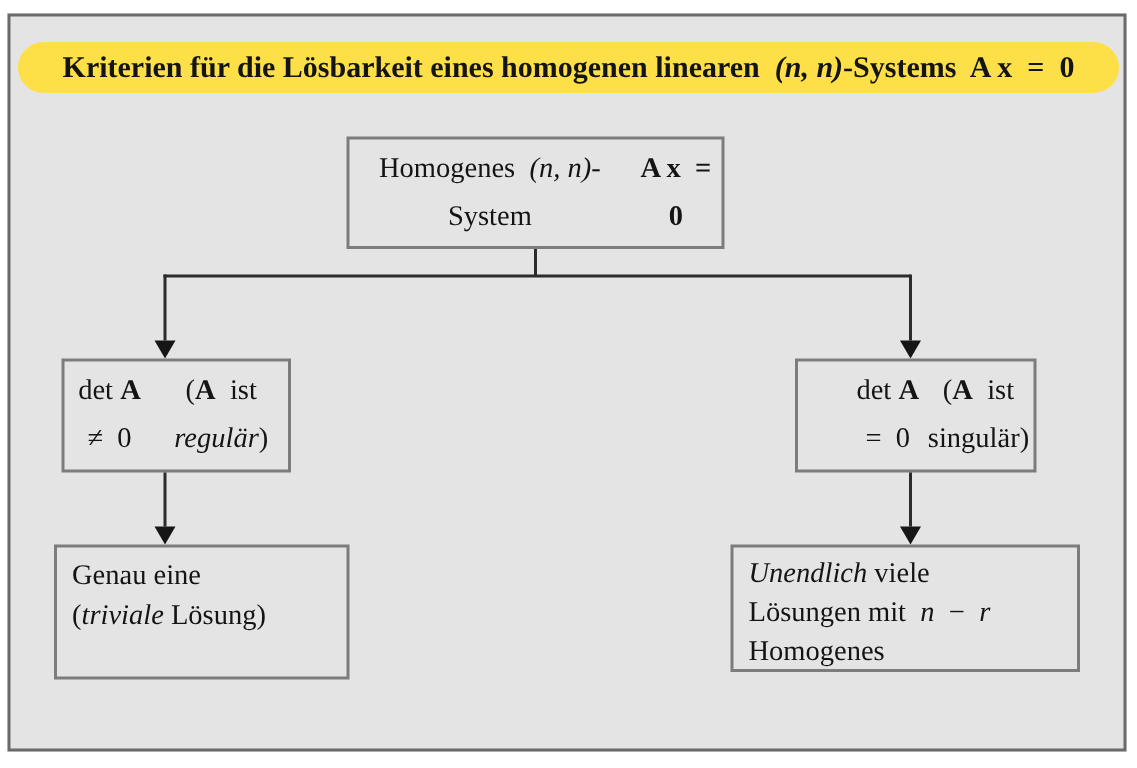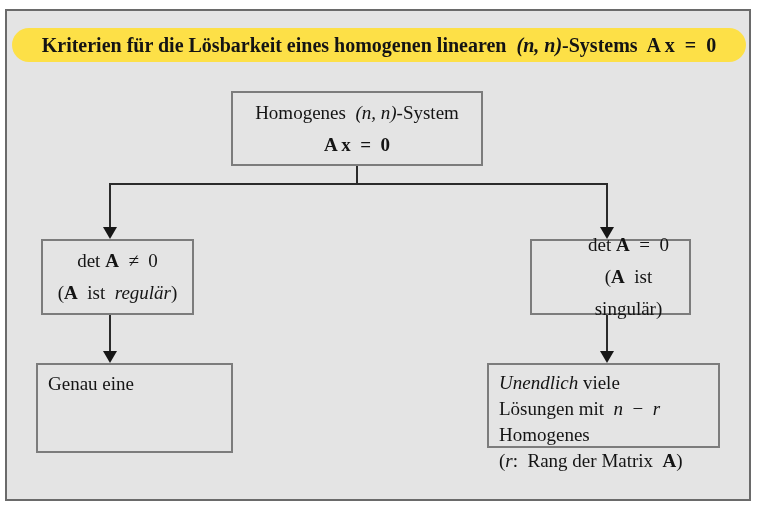--- a/index.html
+++ b/index.html
@@ -22,21 +22,21 @@
     display:flex; align-items:center; justify-content:center;
     font-size:20px; font-weight:bold;
     white-space:pre-wrap;
   }
   .box {
     position:absolute; box-sizing:border-box;
     border:2px solid #7c7c7c;
     background:#e4e4e4;
     font-size:19px;
   }
-  .centered { display:flex; flex-direction:column; align-items:center; justify-content:center; text-align:center; }
+  .centered { display:flex; flex-direction:row; align-items:center; justify-content:center; text-align:center; }
   .leftal { padding:5px 4px 0 10px; text-align:left; }
   .rline { display:block; white-space:pre-wrap; }
   .box-top    { left:224px; top:80px;  width:252px; height:75px; }
   .box-top .rline { line-height:32px; }
   .box-midL   { left:34px;  top:228px; width:153px; height:76px; }
   .box-midR   { left:523px; top:228px; width:161px; height:76px;padding-left:36px; }
   .box-midL .rline, .box-midR .rline { line-height:32px; }
   .box-botL   { left:29px;  top:352px; width:197px; height:90px; }
   .box-botL .rline { line-height:27px; }
   .box-botR   { left:480px; top:352px; width:233px; height:85px; }
@@ -79,21 +79,21 @@
     <span class="rline"><span>(</span><span style="font-weight: bold;">A</span><span>  ist  </span><span style="">singulär</span><span>)</span></span>
   </div>
 
   <div class="cline" style="left:102px; top:304px; width:1.5px; height:36px;"></div>
   <div class="cline" style="left:599px; top:304px; width:1.5px; height:36px;"></div>
   <div class="arrowhead" style="left:96px; top:340px;"></div>
   <div class="arrowhead" style="left:593px; top:340px;"></div>
 
   <div class="box box-botL leftal">
     <span class="rline"><span>Genau eine</span></span>
+    <span class="rline"><span>(</span><span style="font-style: italic;">triviale</span><span> Lösung)</span></span>
   </div>
   <div class="box box-botR leftal">
     <span class="rline"><span style="font-style: italic;">Unendlich</span><span> viele</span></span>
     <span class="rline"><span>Lösungen mit  </span><span style="font-style: italic;">n</span><span>  −  </span><span style="font-style: italic;">r</span></span>
     <span class="rline"><span>Homogenes</span></span>
-    <span class="rline"><span>(</span><span style="font-style: italic;">r</span><span>:  Rang der Matrix  </span><span style="font-weight: bold;">A</span><span>)</span></span>
   </div>
 
 </div>
 
 </body></html>

